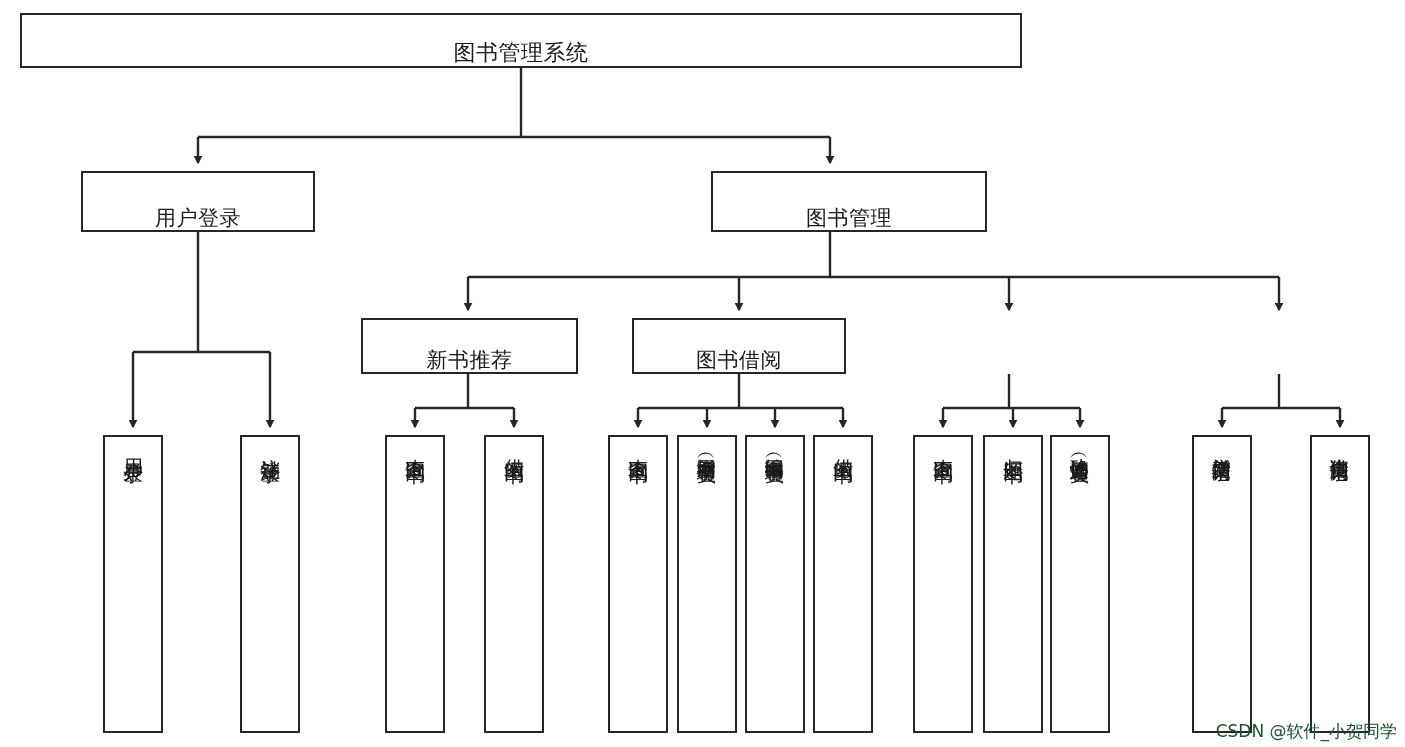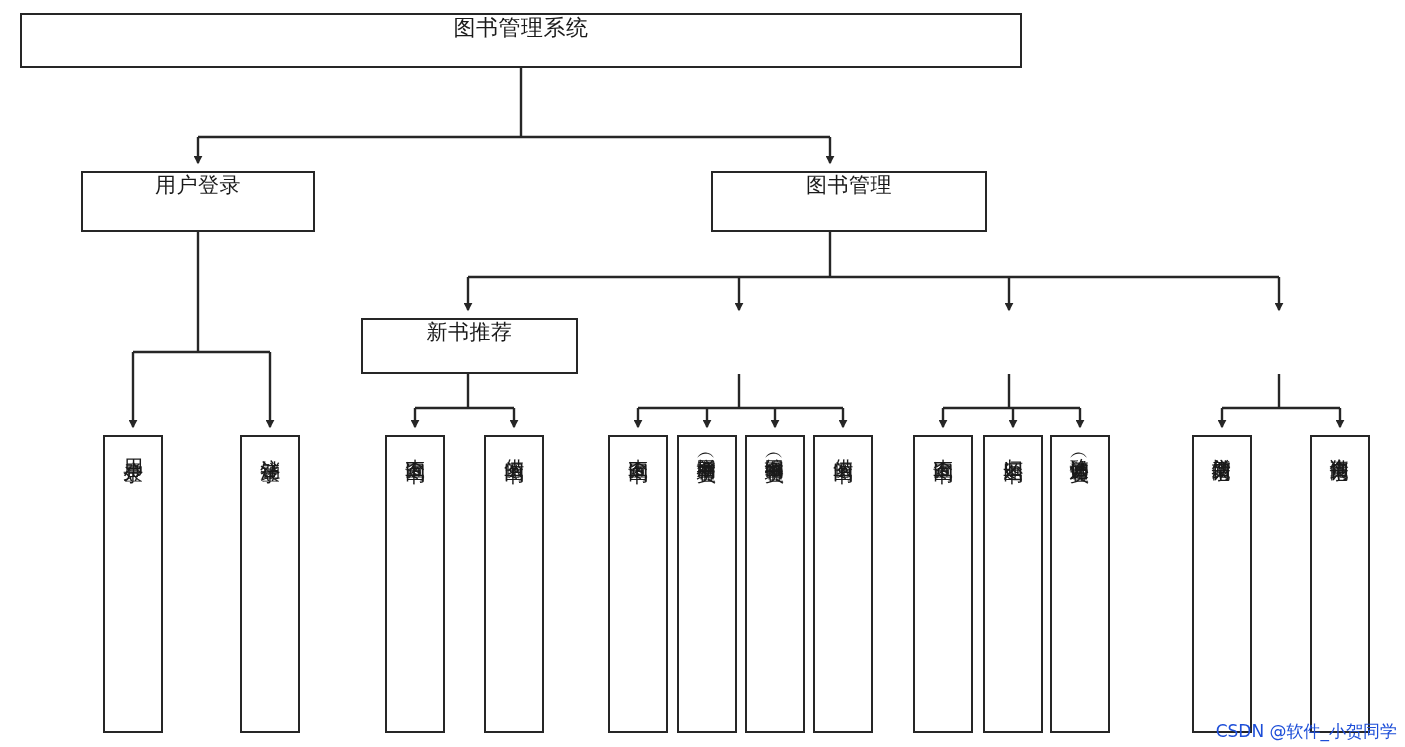--- a/index.html
+++ b/index.html
@@ -24,21 +24,21 @@
     top: 0;
     width: 1405px;
     height: 747px;
   }
   .node {
     position: absolute;
     box-sizing: border-box;
     border: 2px solid #262626;
     background: #ffffff;
     display: flex;
-    align-items: flex-start;
+    align-items: flex-end;
     justify-content: center;
     color: #1a1a1a;
     z-index: 2;
   }
   .node-label {
     display: block;
     text-align: center;
     line-height: 1.16;
     letter-spacing: 0.5px;
     white-space: nowrap;
@@ -64,21 +64,21 @@
   }
   .node.vertical.tall .node-label {
     font-size: 19px;
     letter-spacing: 1px;
   }
   #watermark {
     position: absolute;
     right: 8px;
     bottom: 4px;
     font-size: 17px;
-    color: #1d4ed8;
+    color: #14532d;
     z-index: 5;
     white-space: nowrap;
     pointer-events: none;
   }
 </style>
 </head>
 <body>
 
 <div id="diagram-root">
 
@@ -139,20 +139,23 @@
   <div class="node horizontal" style="left:81px; top:171px; width:234px; height:61px;">
     <span class="node-label">用户登录</span>
   </div>
   <div class="node horizontal" style="left:711px; top:171px; width:276px; height:61px;">
     <span class="node-label">图书管理</span>
   </div>
 
   <div class="node horizontal" style="left:361px; top:318px; width:217px; height:56px;">
     <span class="node-label">新书推荐</span>
   </div>
+  <div class="node horizontal" style="left:632px; top:318px; width:214px; height:56px;">
+    <span class="node-label">图书借阅</span>
+  </div>
 
   <div class="node vertical" style="left:103px; top:435px; width:60px; height:298px;">
     <span class="node-label">用户登录</span>
   </div>
   <div class="node vertical" style="left:240px; top:435px; width:60px; height:298px;">
     <span class="node-label">注销登录</span>
   </div>
   <div class="node vertical" style="left:385px; top:435px; width:60px; height:298px;">
     <span class="node-label">查询图书</span>
   </div>

